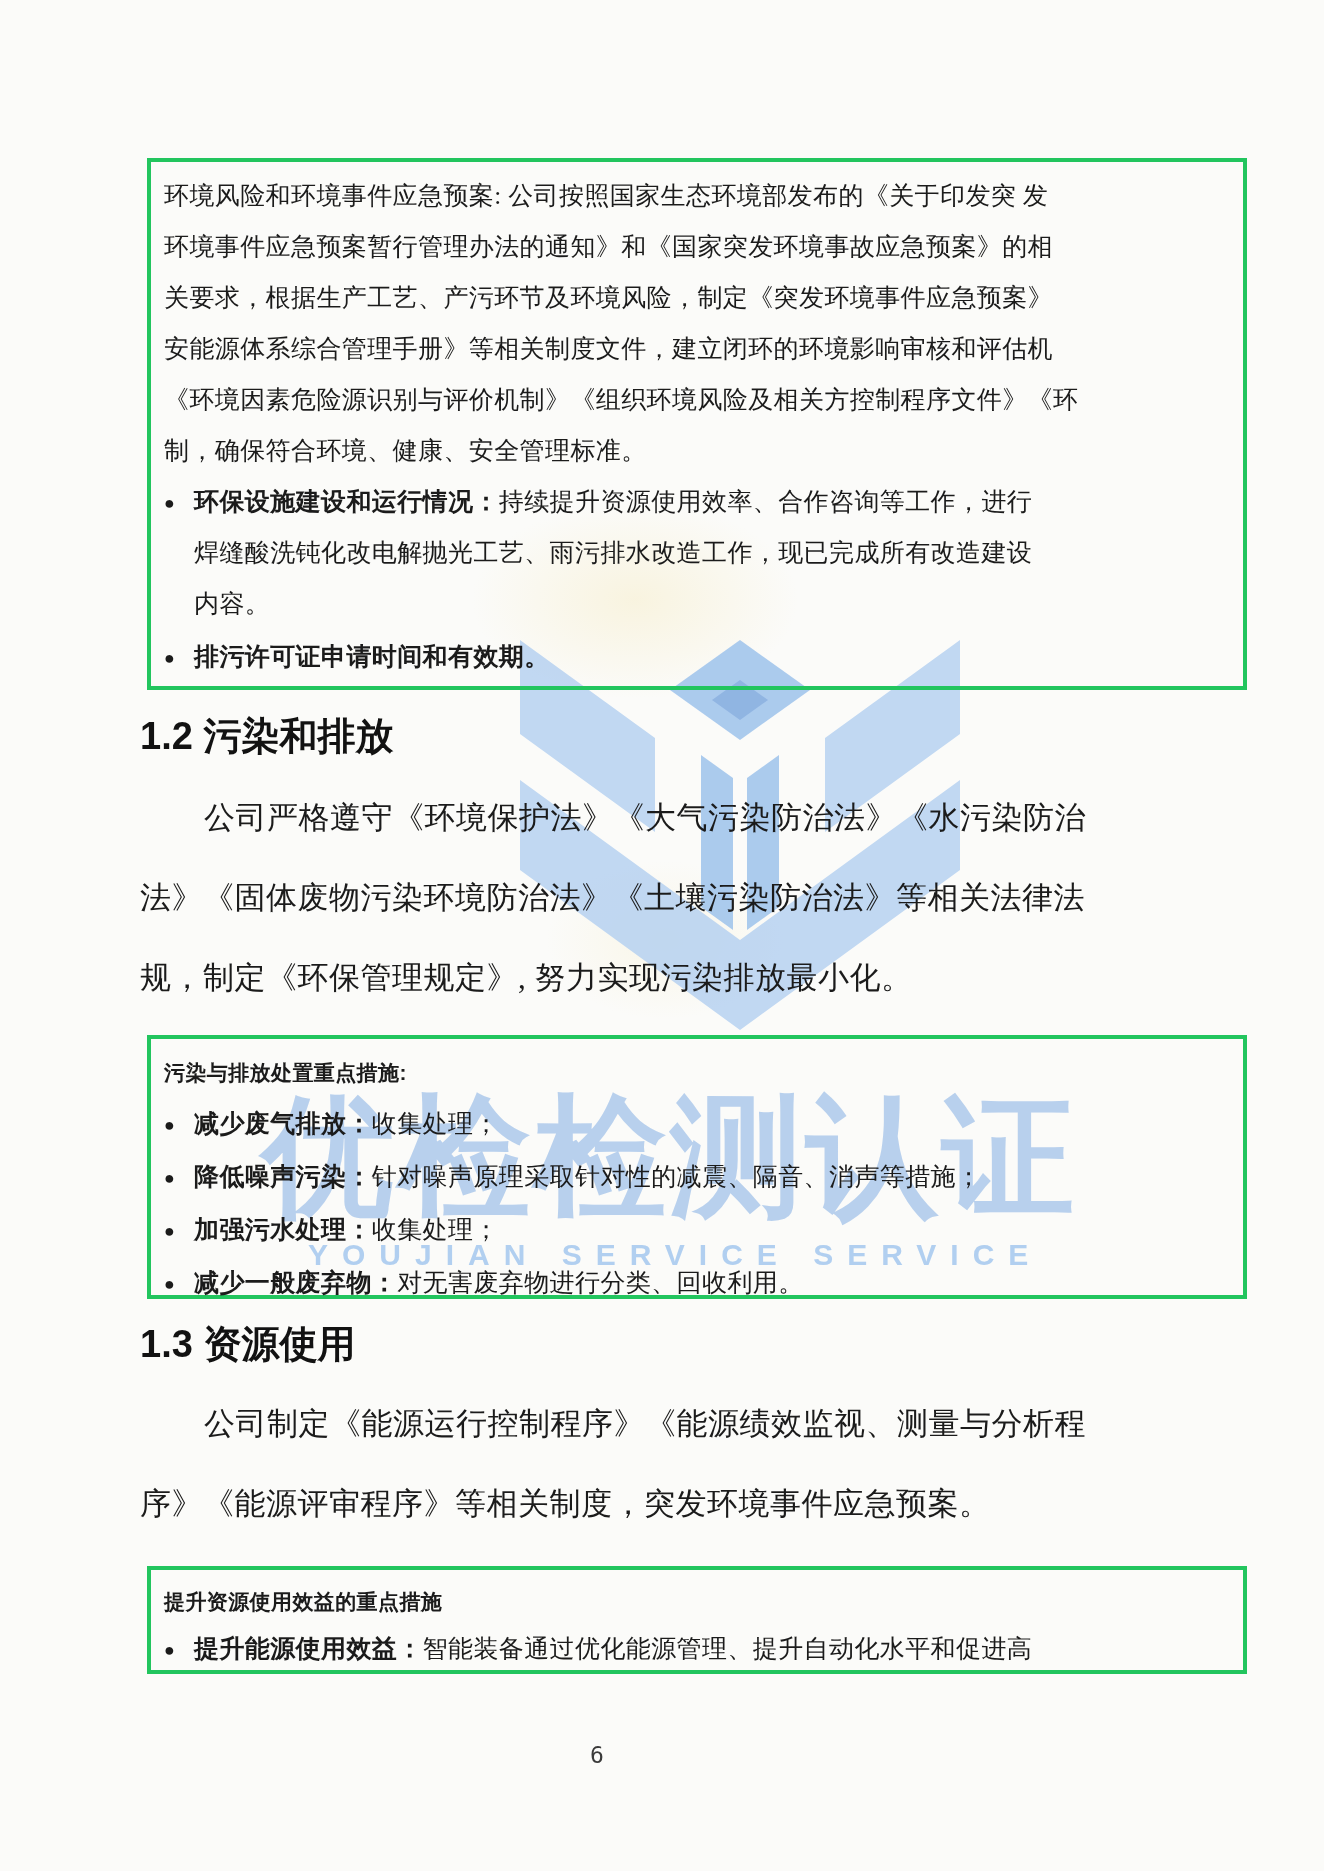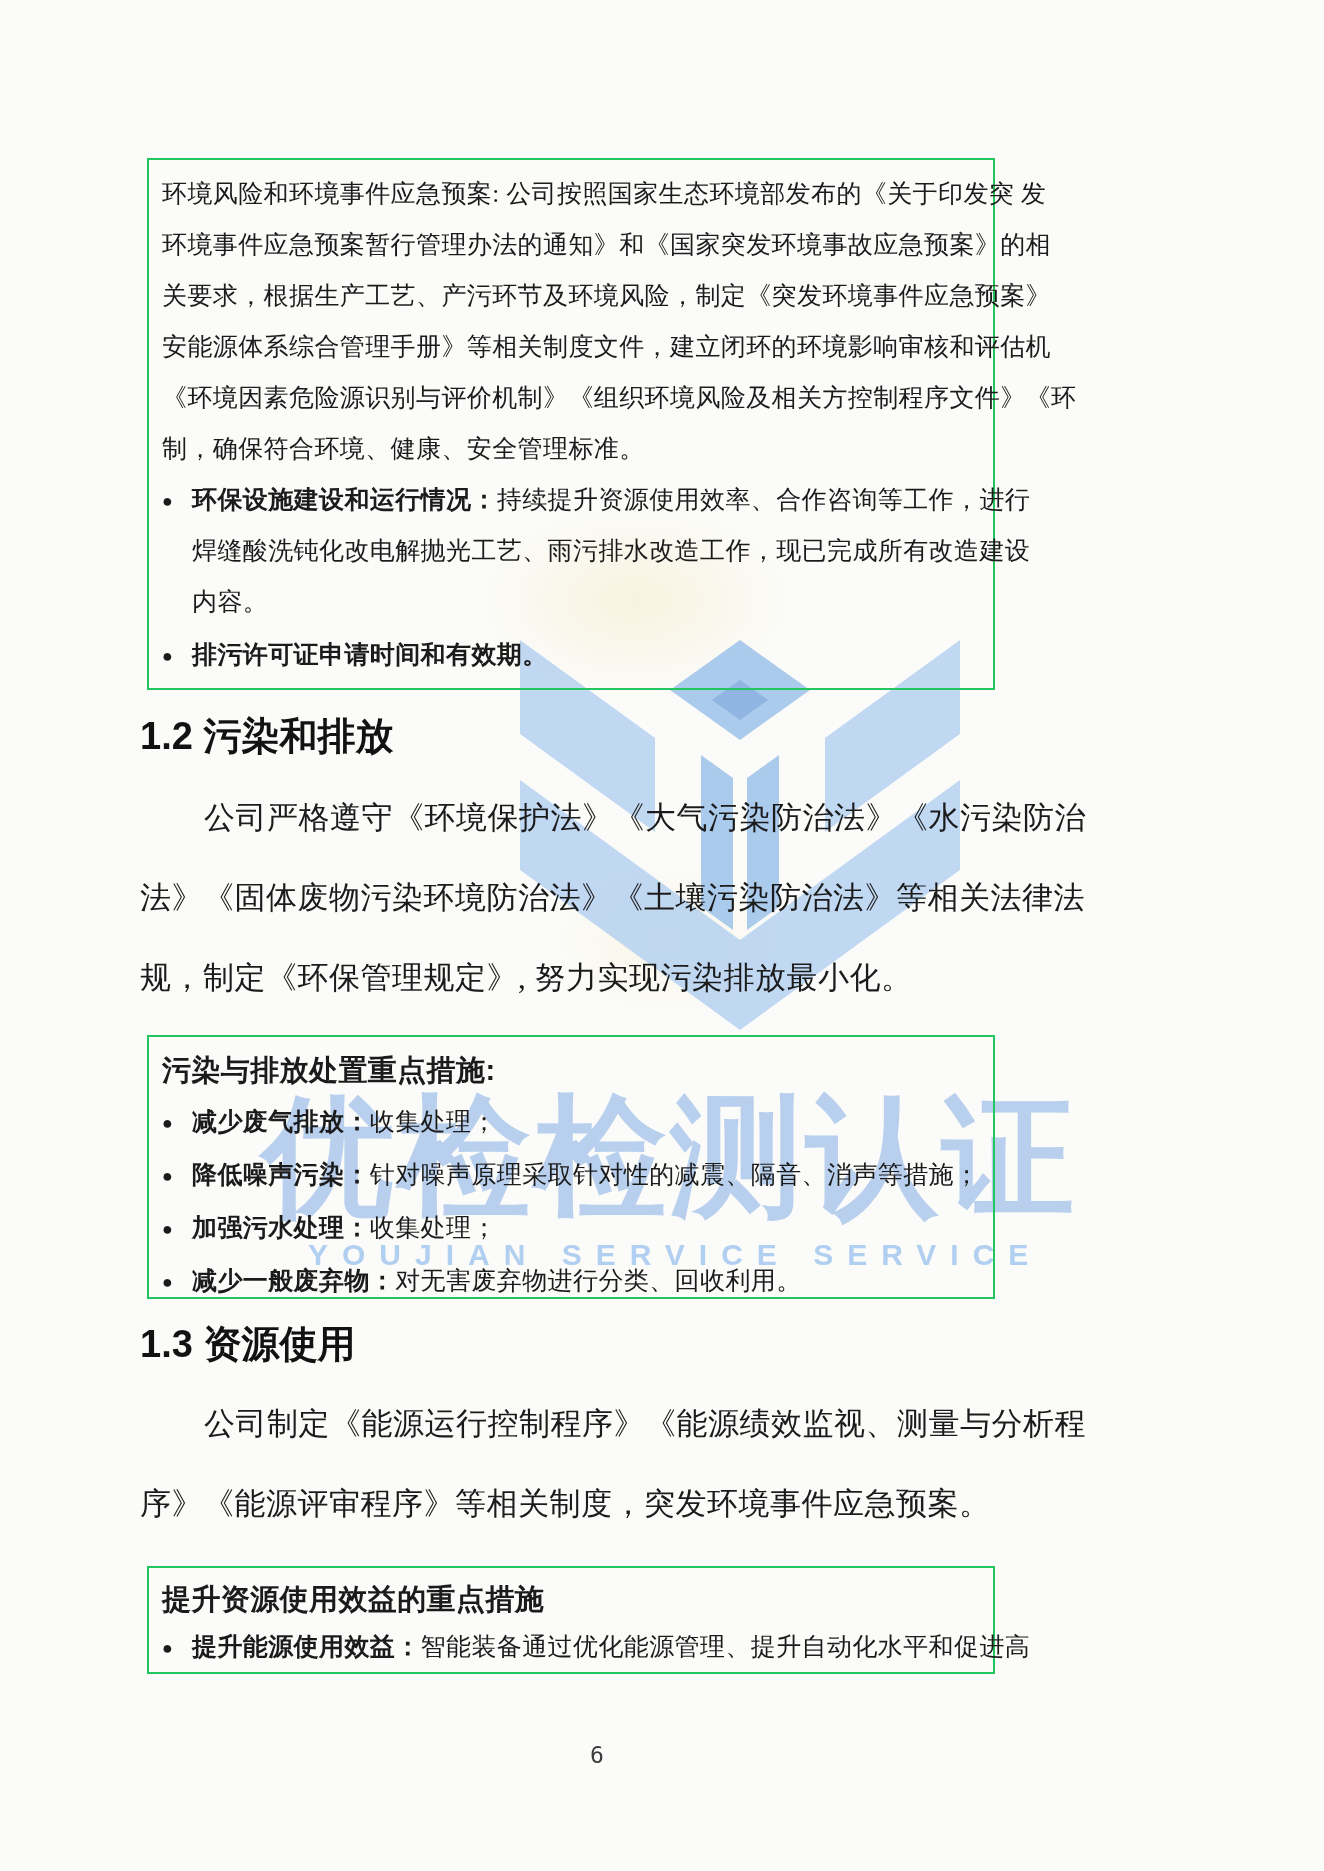--- a/index.html
+++ b/index.html
@@ -28,30 +28,30 @@
   }
   .wm-en{
     position:absolute;left:308px;top:1238px;
     font-family:"Liberation Sans", sans-serif;font-weight:bold;
     font-size:30px;letter-spacing:14px;
     color:rgba(152,192,236,0.75);white-space:nowrap;
   }
   
   .content{position:absolute;left:0;top:0;width:100%;height:100%;z-index:1;}
   .box{
-    position:absolute;left:147px;width:848px;
-    border:2px solid #22c55e;box-sizing:border-box;
+    position:absolute;left:147px;width:1100px;
+    border:4px solid #22c55e;box-sizing:border-box;
     padding:8px 13px 0 13px;background:transparent;
   }
   #box1{top:158px;height:532px;}
   #box2{top:1035px;height:264px;}
   #box3{top:1566px;height:108px;}
   .ln{white-space:nowrap;font-size:25px;line-height:51px;letter-spacing:0.4px;}
   .bl{font-family:"Liberation Sans", sans-serif;font-weight:bold;}
-  .btitle{font-family:"Liberation Sans", sans-serif;font-weight:bold;font-size:29px;}
+  .btitle{font-family:"Liberation Sans", sans-serif;font-weight:bold;font-size:21px;}
   #box3 .ln{line-height:47px;}
   .dot{display:inline-block;width:30px;font-size:18px;vertical-align:1px;}
   .cont{padding-left:30px;font-family:Liberation Mono, monospace;}
   .h{
     position:absolute;left:140px;
     font-family:"Liberation Sans", sans-serif;font-weight:bold;
     font-size:38px;line-height:56px;color:#121212;white-space:nowrap;
   }
   #h12{top:708px;}
   #h13{top:1316px;}

